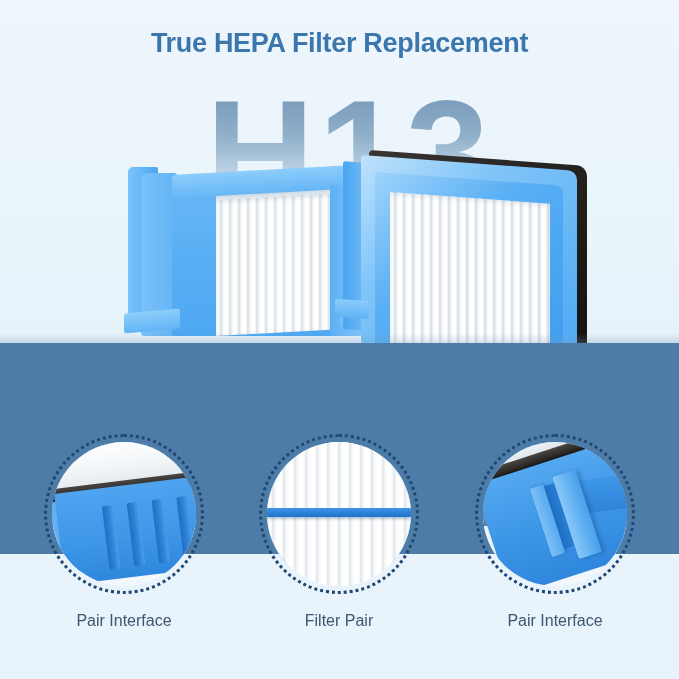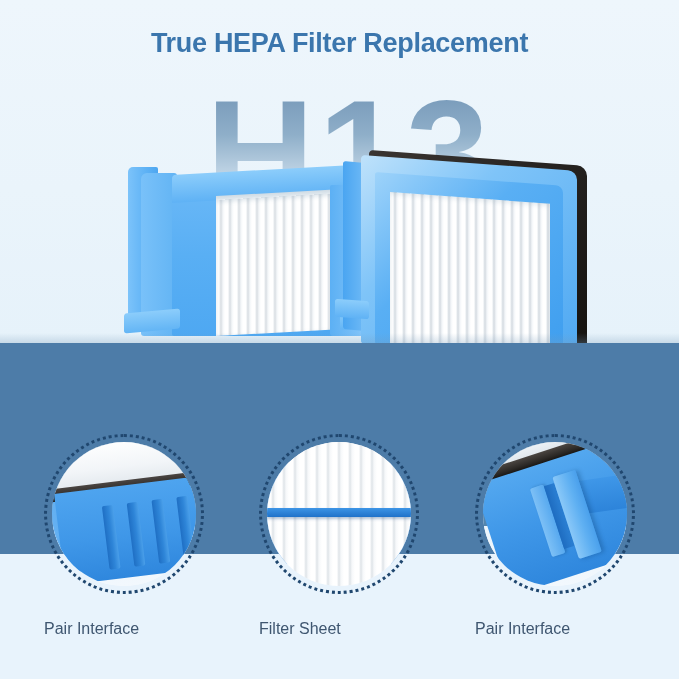--- a/index.html
+++ b/index.html
@@ -268,22 +268,22 @@
     border-radius:2px;
     box-shadow:3px 1px 4px rgba(10,60,110,.3);
   }
   .clip-shelf {
     position:absolute; left:101px; top:38px; width:72px; height:34px;
     background:linear-gradient(180deg,#3f97e8,#2d84da);
     transform:skewY(10deg);
   }
 
   .detail-caption {
-    position:absolute; top:186px; left:0; width:160px;
-    text-align:left;
+    position:absolute; top:178px; left:0; width:160px;
+    text-align:center;
     font-size:16px;
     color:#3f5670;
     white-space:nowrap;
   }
 </style>
 </head>
 <body>
 
 <div id="page">
 
@@ -345,21 +345,21 @@
 
   <div class="detail-item i1">
     <div class="circle-wrap">
       <div class="circle">
         <div class="sheet-sideL"></div>
         <div class="sheet-sideR"></div>
         <div class="sheet"></div>
         <div class="sheet-bar"></div>
       </div>
     </div>
-    <div class="detail-caption">Filter Sheet</div>
+    <div class="detail-caption">Filter Pair</div>
   </div>
 
   <div class="detail-item i2">
     <div class="circle-wrap">
       <div class="circle">
         <div class="c-sky"></div>
         <div class="clip-face">
           <div class="clip-shelf"></div>
           <div class="clip-tabA"></div>
           <div class="clip-gap"></div>

